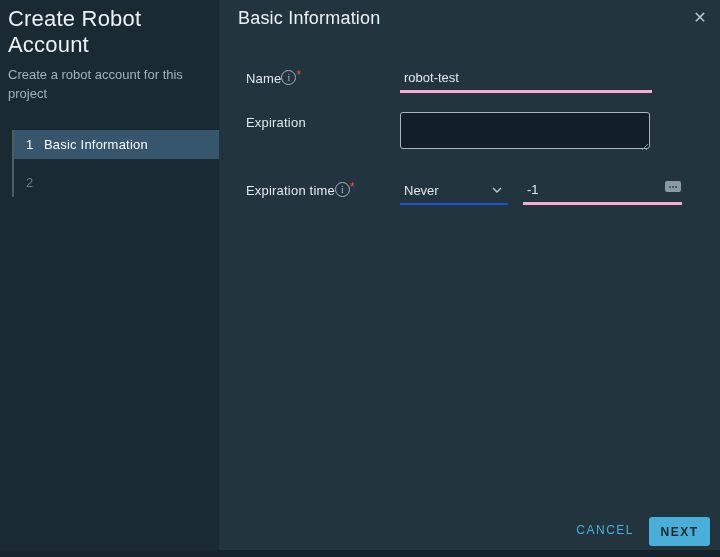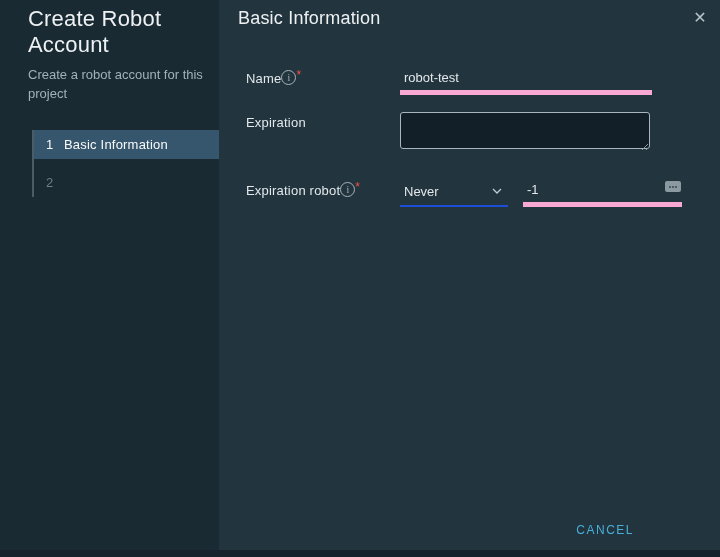--- a/index.html
+++ b/index.html
@@ -13,21 +13,20 @@
   .modal {
     position: absolute; top: 0; left: 0;
     width: 720px; height: 550px;
     display: flex;
   }
 
   
   .sidebar {
     width: 219px; background: #1a2a33; flex: 0 0 219px;
     color: #eaedf0;
-    padding-left: 20px;
   }
   .sidebar-title {
     margin: 6px 8px 0 8px;
     font-size: 22px; font-weight: 300; color: #eef1f3;
     letter-spacing: 0.2px;
   }
   .sidebar-subtitle {
     margin: 7px 1px 0 8px;
     font-size: 13px; line-height: 19px; color: #a3b1b9;
     width: 182px; font-weight: 300;
@@ -82,21 +81,21 @@
     border: 1px solid #a9b3ba; border-radius: 50%;
     color: #a9b3ba; font-size: 10px; line-height: 13px;
     text-align: center; font-style: normal;
     font-family: "Liberation Serif", serif;
     cursor: default; margin-top: -1px;
   }
   .required { color: #f55047; font-size: 12px; line-height: 12px; margin-top: -2px; }
 
   .text-input {
     background: transparent; border: none;
-    border-bottom: 5px solid #f9a8d4;
+    border-bottom: 3px solid #f9a8d4;
     color: #e2e8eb; font-size: 13px;
     font-family: "Liberation Sans", sans-serif;
     padding: 2px 4px 5px 4px; outline: none;
   }
   .name-input { width: 252px; }
 
   .desc-textarea {
     width: 250px; height: 37px;
     background: #121f28;
     border: 1px solid #a9b6be; border-radius: 3px;
@@ -191,21 +190,21 @@
         <span class="field-label">Expiration</span>
       </div>
       <div class="desc-wrap">
         <textarea class="desc-textarea" value="" style=""></textarea>
         <span class="resize-handle"></span>
       </div>
     </div>
 
     <div class="form-row row-exp">
       <div class="label-col">
-        <span class="field-label">Expiration robot</span>
+        <span class="field-label">Expiration time</span>
         <span class="info-icon">i</span>
         <span class="required">*</span>
       </div>
       <div class="exp-controls">
         <div class="select-box">
           <span>Never</span>
           <svg class="chevron-icon" width="10" height="6" viewBox="0 0 10 6">
             <polyline points="1,1 5,5 9,1" fill="none" stroke="#c1cdd4" stroke-width="1.3"></polyline>
           </svg>
         </div>
@@ -214,14 +213,15 @@
           <span class="keyboard-icon">
             <i></i>
               <i></i>
               <i></i>
           </span>
         </div>
       </div>
     </div>
 
     <button class="cancel-btn">CANCEL</button>
+    <button class="next-btn">NEXT</button>
   </div>
 </div>
 
 </body></html>

